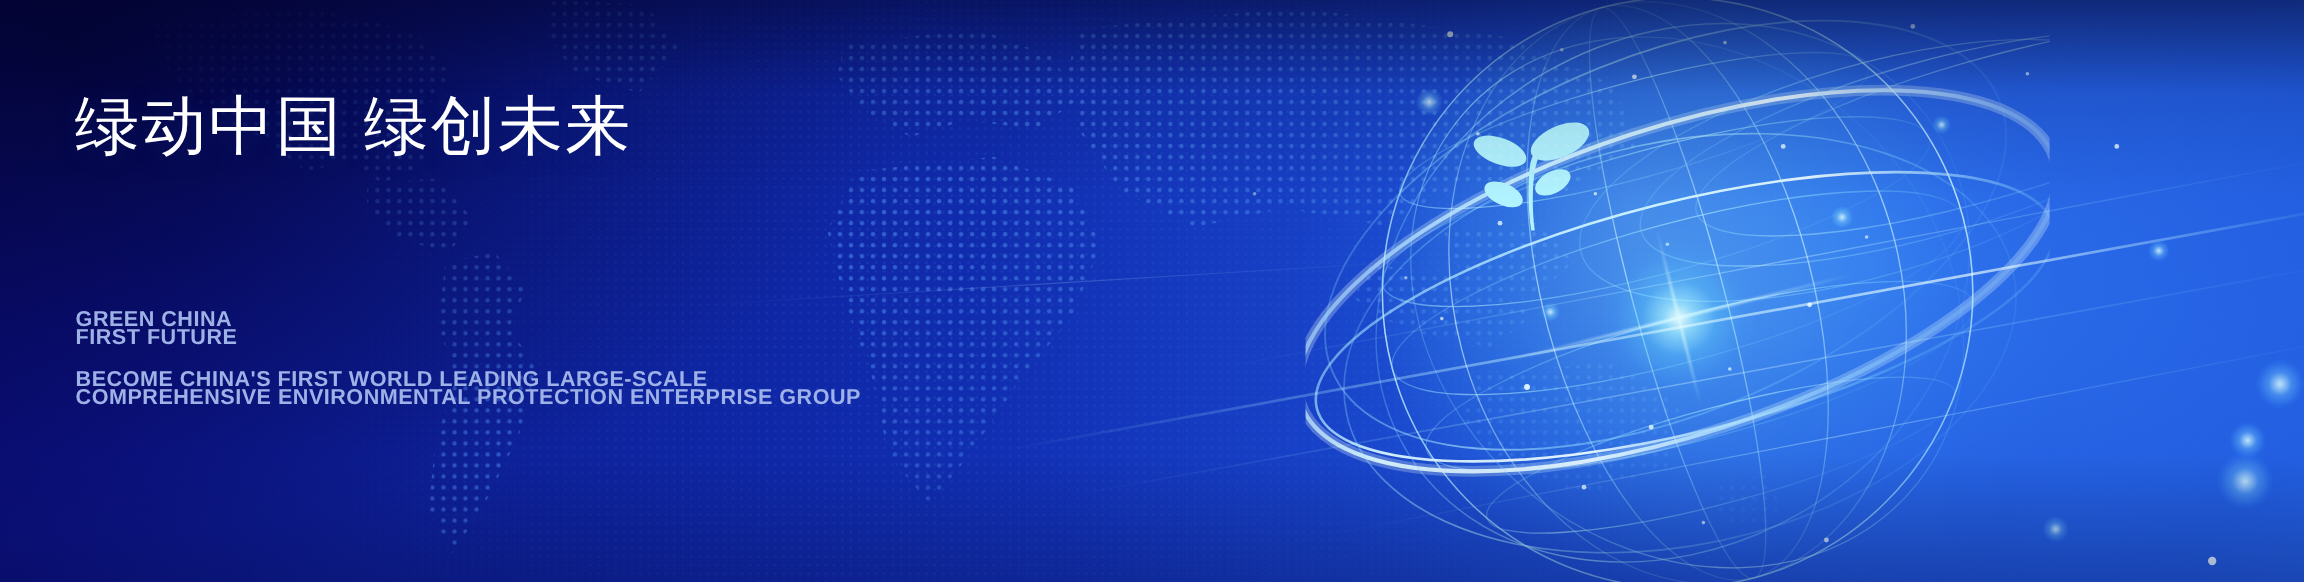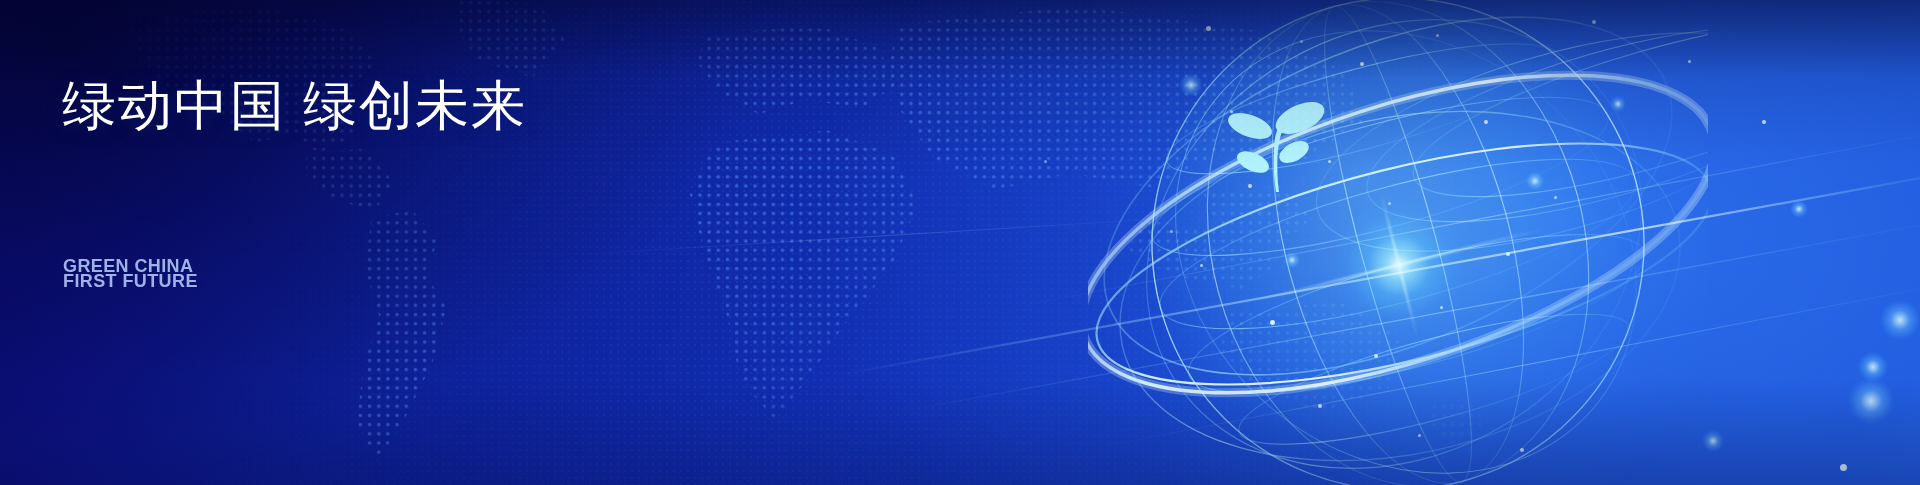--- a/index.html
+++ b/index.html
@@ -327,15 +327,19 @@
   <div id="copy">
 
     <div class="head-line" id="head-1">绿动中国  绿创未来</div>
 
 
     <div id="slogan-en">
       <div class="sub-en">GREEN CHINA</div>
       <div class="sub-en">FIRST FUTURE</div>
     </div>
 
+    <div id="desc-en">
+      <div class="sub-en">BECOME CHINA'S FIRST WORLD LEADING LARGE-SCALE</div>
+      <div class="sub-en">COMPREHENSIVE ENVIRONMENTAL PROTECTION ENTERPRISE GROUP</div>
+    </div>
 
   </div>
 </div>
 
 </body></html>

